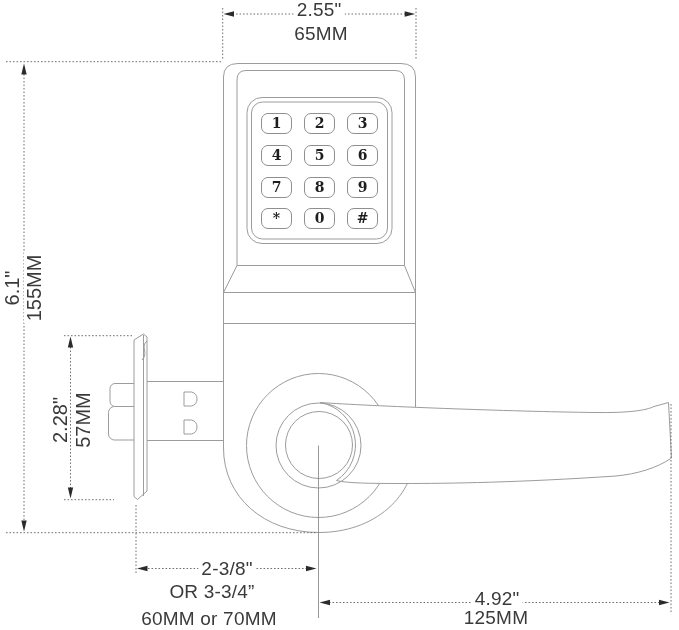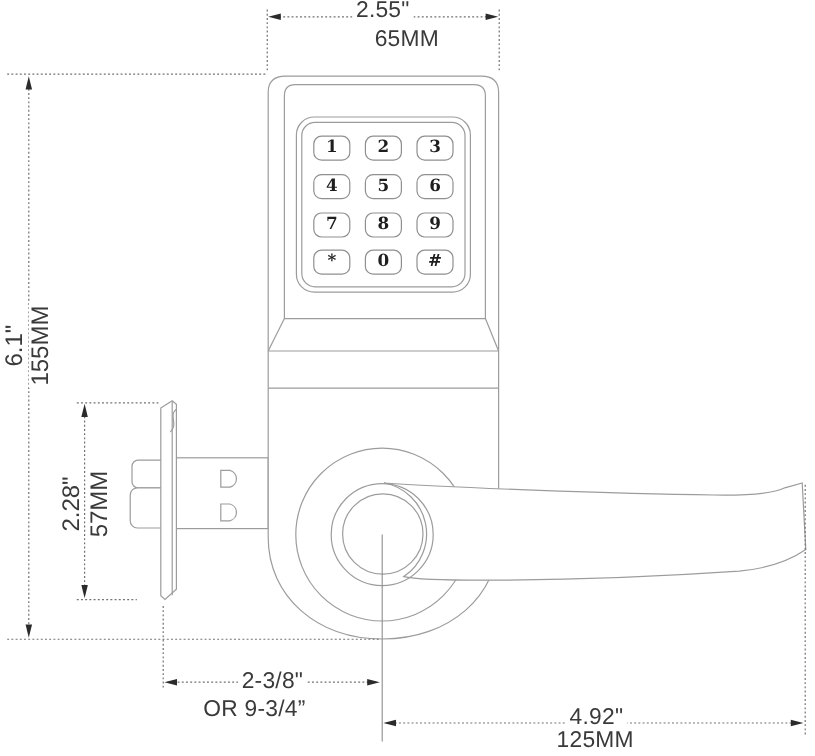--- a/index.html
+++ b/index.html
@@ -97,27 +97,28 @@
   <div class="key" style="left:304px;top:144.5px">5</div>
   <div class="key" style="left:347px;top:144.5px">6</div>
   <div class="key" style="left:261px;top:176.5px">7</div>
   <div class="key" style="left:304px;top:176.5px">8</div>
   <div class="key" style="left:347px;top:176.5px">9</div>
   <div class="key" style="left:261px;top:207.5px">*</div>
   <div class="key" style="left:304px;top:207.5px">0</div>
   <div class="key" style="left:347px;top:207.5px">#</div>
 
   <div class="dimlabel bgw" style="left:319px;top:9px">2.55"</div>
-  <div class="dimlabel" style="left:339px;top:33px">65MM</div>
+  <div class="dimlabel" style="left:321px;top:33px">65MM</div>
 
   <div class="vlabel" style="left:12px;top:288px">6.1"</div>
   <div class="vlabel" style="left:34px;top:288px">155MM</div>
 
   <div class="vlabel" style="left:60px;top:420px">2.28"</div>
   <div class="vlabel" style="left:83px;top:420px">57MM</div>
 
   <div class="dimlabel bgw" style="left:227px;top:568px">2-3/8"</div>
-  <div class="dimlabel" style="left:212px;top:591px">OR  9-3/4”</div>
+  <div class="dimlabel" style="left:212px;top:591px">OR  3-3/4”</div>
+  <div class="dimlabel" style="left:209px;top:618px">60MM or 70MM</div>
 
   <div class="dimlabel bgw" style="left:497px;top:598px">4.92"</div>
   <div class="dimlabel" style="left:496px;top:617px">125MM</div>
 
 </div>
 
 </body></html>

